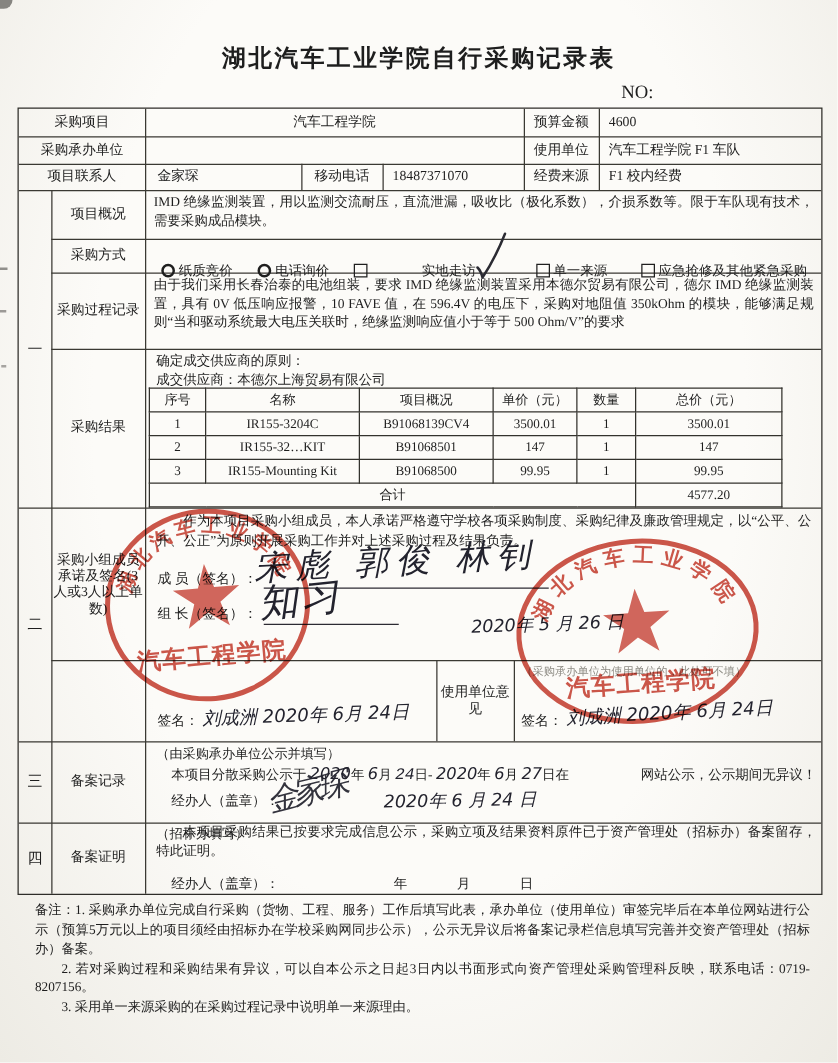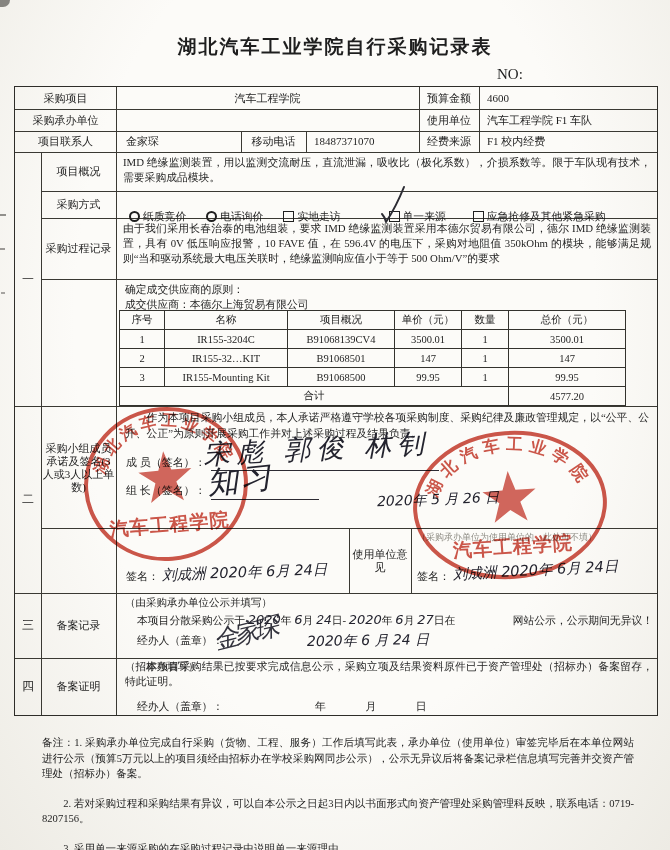--- a/index.html
+++ b/index.html
@@ -31,21 +31,21 @@
         text-align:center;padding:0;height:18px;overflow:hidden;white-space:nowrap;}
   
   .hw{font-family:"DejaVu Sans",sans-serif;font-style:italic;color:#23232e;}
   .sig{letter-spacing:6px;}
   .underline{position:absolute;height:1px;background:#2c2b33;}
   .gray{color:#8e8c84;}
   
   .seal{position:absolute;mix-blend-mode:multiply;opacity:.85;}
   
   .notes{position:absolute;left:28px;top:721px;width:620px;font-size:10.6px;line-height:15.5px;text-align:justify;}
-  .notes p{margin:14px;}
+  .notes p{margin:0;}
   .notes p.ind{text-indent:2em;}
   
   .artifact{position:absolute;background:#2c2b28;}
 </style>
 </head>
 <body>
 
 <div class="abs title">湖北汽车工业学院自行采购记录表</div>
 <div class="abs no">NO:</div>
 
@@ -88,33 +88,34 @@
   <div class="cell left" style="left:472px;top:44px;width:166px;height:21px;">F1 校内经费</div>
 
   <div class="cell idx" style="left:0;top:65px;width:26px;height:254px;">一</div>
   <div class="cell idx" style="left:0;top:319px;width:26px;height:187px;">二</div>
   <div class="cell idx" style="left:0;top:506px;width:26px;height:65px;">三</div>
   <div class="cell idx" style="left:0;top:571px;width:26px;height:57px;">四</div>
 
   <div class="cell" style="left:26px;top:65px;width:75px;height:39px;">项目概况</div>
   <div class="cell" style="left:26px;top:104px;width:75px;height:27px;">采购方式</div>
   <div class="cell" style="left:28px;top:131px;width:71px;height:61px;">采购过程记录</div>
+  <div class="cell" style="left:26px;top:192px;width:75px;height:127px;">采购结果</div>
 
   <div class="txt" style="left:108px;top:68px;width:528px;">IMD 绝缘监测装置，用以监测交流耐压，直流泄漏，吸收比（极化系数），介损系数等。限于车队现有技术，需要采购成品模块。</div>
 
   <div class="methods">
     <span class="mitem">
         <span class="dot-marker"></span>
         <span>纸质竞价</span>
       </span>
     <span class="mitem" style="margin-left:20px;">
         <span class="dot-marker"></span>
         <span>电话询价</span>
       </span>
-    <span class="mitem" style="margin-left:20px;">
+    <span class="mitem" style="margin-left:20px;gap:40px;">
         <span class="box-marker"></span>
         <span>实地走访</span>
       </span>
     <span class="mitem" style="margin-left:48px;">
         <span class="box-marker"></span>
         <span>单一来源</span>
       </span>
     <span class="mitem" style="margin-left:27px;">
         <span class="box-marker"></span>
         <span>应急抢修及其他紧急采购</span>

